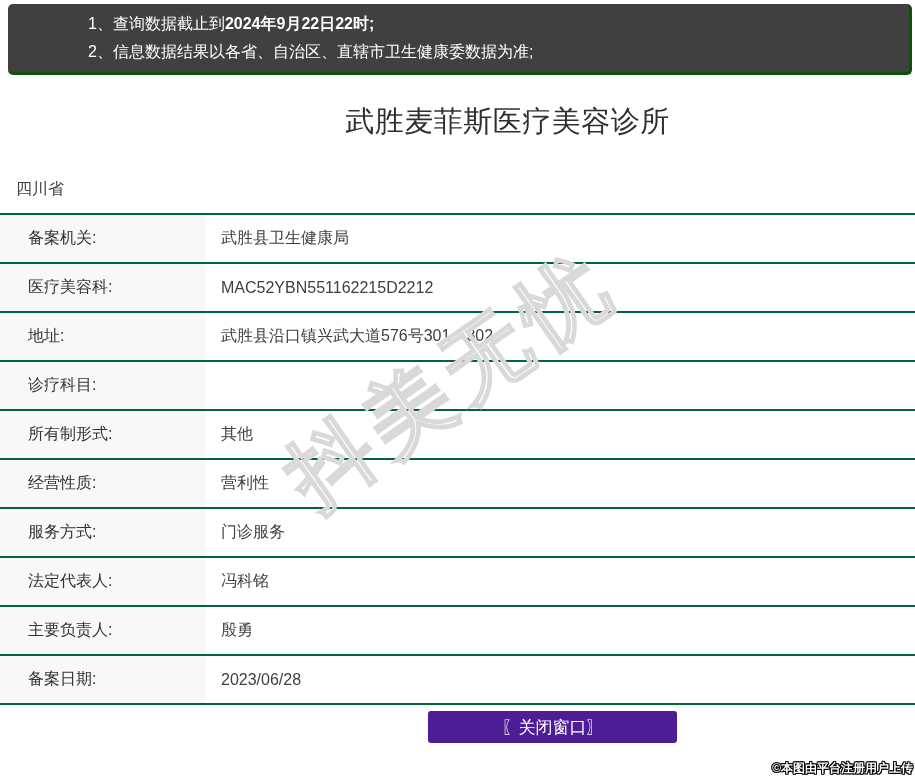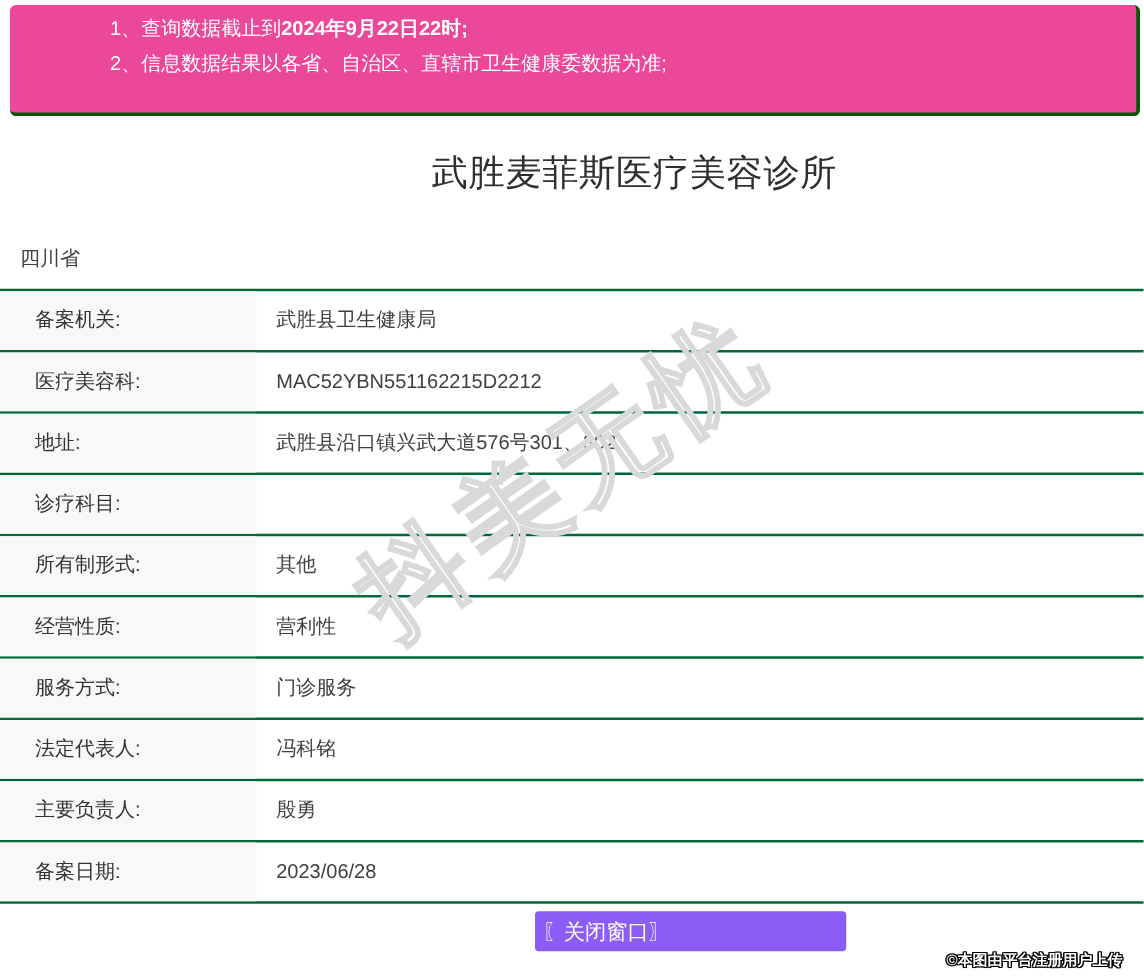--- a/index.html
+++ b/index.html
@@ -4,25 +4,25 @@
 <style>
   html,body{margin:0;padding:0;}
   body{
     width:915px;height:781px;position:relative;overflow:hidden;
     background:#ffffff;color:#333;
     font-family:"Liberation Sans","DejaVu Sans",sans-serif;
   }
   
   .banner{
     margin:4px 3px 0 8px;
-    background:#ec4899;
+    background:#404040;
     border-right:3px solid #0a5406;
     border-bottom:3px solid #0a5406;
     border-radius:5px;
-    padding:6px 10px 24px 80px;
+    padding:6px 10px 6px 80px;
     box-sizing:border-box;
   }
   .banner-line{color:#fff;font-size:16px;line-height:28px;white-space:nowrap;}
   .banner-line b{font-weight:bold;}
   
   .page-title{
     margin-top:26px;
     text-align:center;
     transform:translateX(50px);
     font-size:29px;
@@ -54,28 +54,28 @@
     font-size:84px;letter-spacing:10px;font-weight:bold;
     transform:rotate(-35deg);
     color:transparent;
     -webkit-text-stroke:2px #d9d9d9;
     z-index:5;pointer-events:none;user-select:none;
   }
   
   .close-btn{
     display:block;margin:6px 4px 0 428px;
     width:249px;height:32px;
-    background:#8b5cf6;color:#fff;
+    background:#4c1d95;color:#fff;
     border:none;border-radius:3px;
-    font-size:17px;line-height:32px;text-align:left;
+    font-size:17px;line-height:32px;text-align:center;
     font-family:inherit;cursor:pointer;
   }
   
   .copyright{
-    position:absolute;right:17px;bottom:4px;
+    position:absolute;right:2px;bottom:4px;
     font-size:12px;font-weight:bold;color:#fff;
     text-shadow:-1px -1px 0 #000,1px -1px 0 #000,-1px 1px 0 #000,1px 1px 0 #000,0 1px 0 #000,0 -1px 0 #000,1px 0 0 #000,-1px 0 0 #000;
     z-index:6;
   }
 </style>
 </head>
 <body>
 
 <div class="banner">
   <div class="banner-line"><span class="num">1、</span><span class="pre">查询数据截止到</span><b class="bold">2024年9月22日22时;</b><span class="post"></span></div>

